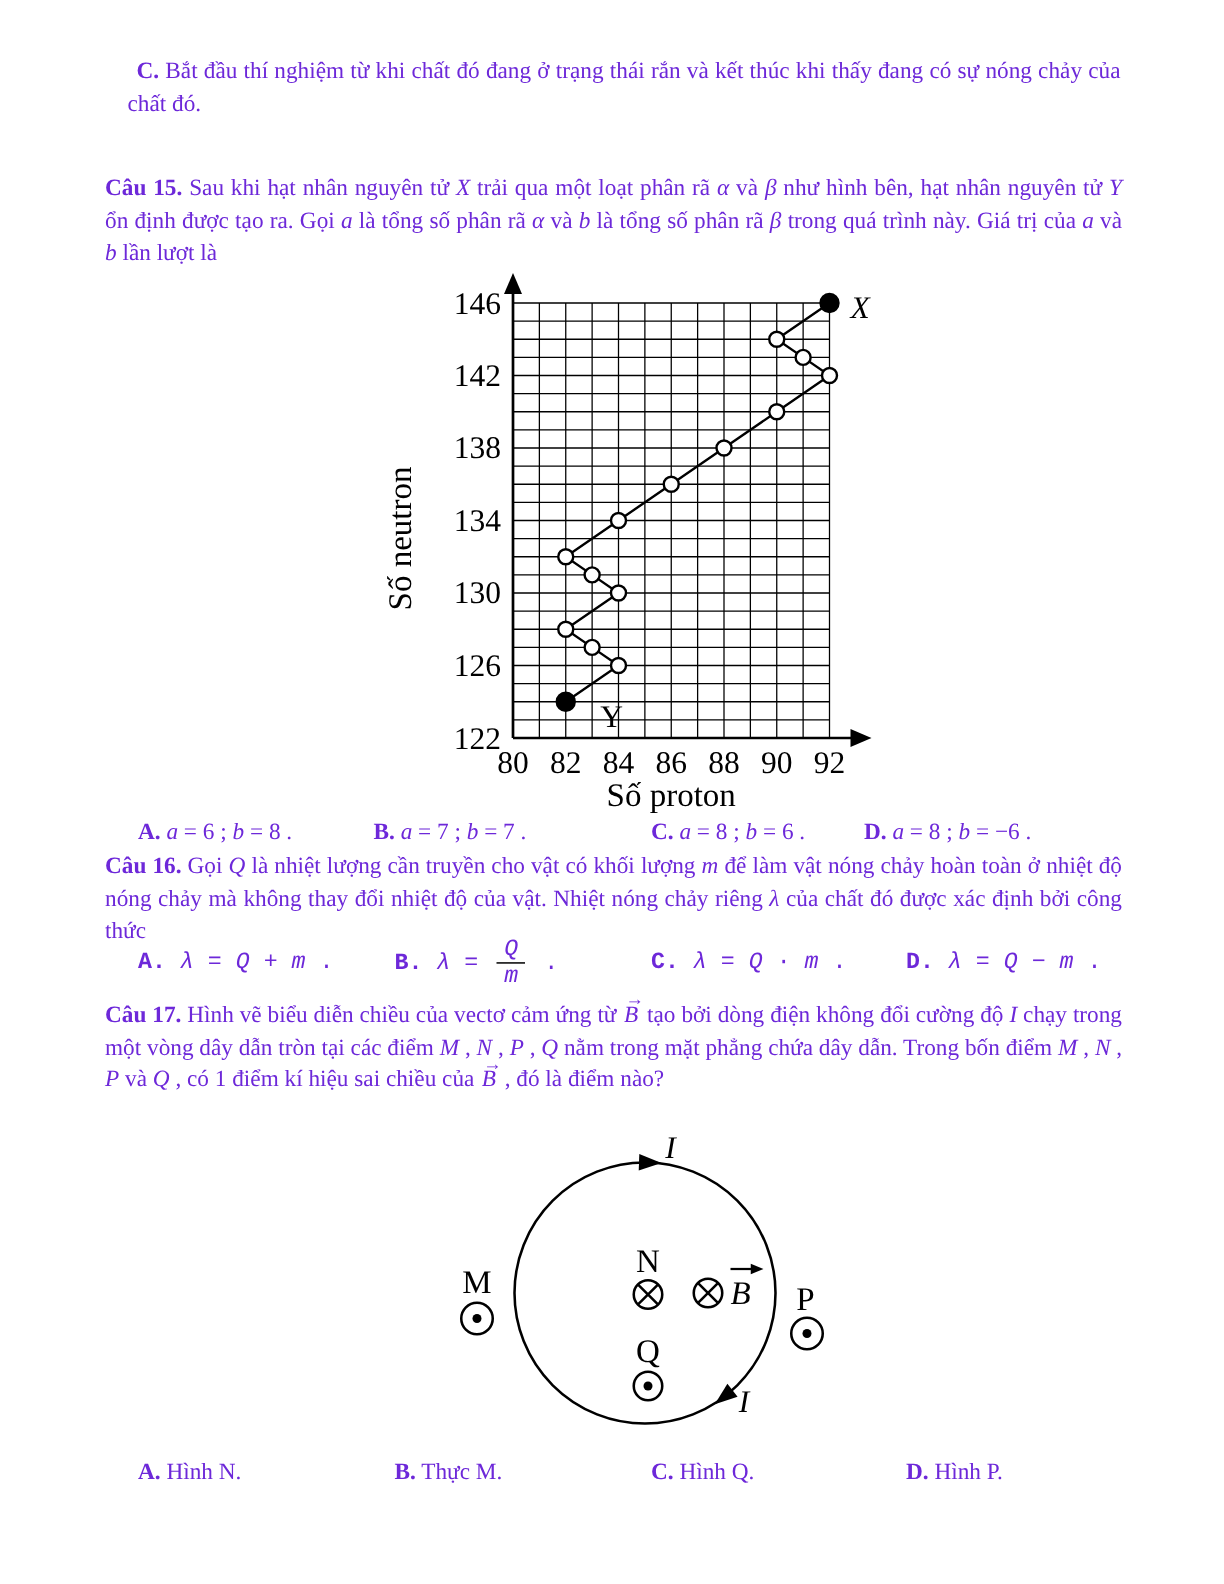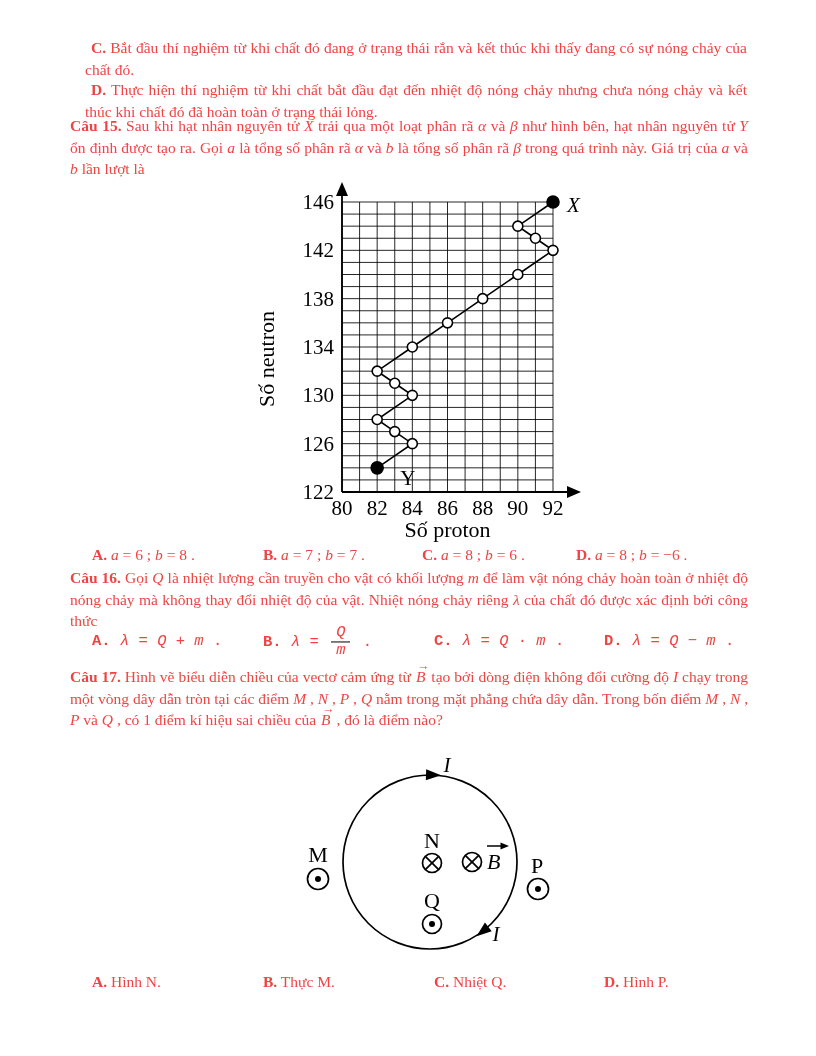--- a/index.html
+++ b/index.html
@@ -1,19 +1,19 @@
 <!DOCTYPE html>
 <html><head>
 <meta charset="utf-8">
 <style>
   html,body{margin:0;padding:0;background:#fff;}
   .page{
     position:relative; width:816px; height:1056px; background:#ffffff;
     font-family:"Liberation Serif","DejaVu Serif",serif;
-    font-size:15.5px; line-height:21.5px; color:#ef4444; overflow:hidden;
+    font-size:15.5px; line-height:21.5px; color:#6d28d9; overflow:hidden;
   }
   .para{position:absolute; left:70px; width:678px; margin:0; text-align:justify;}
   .opt-para{left:85px; width:662px; text-indent:6px;}
   .bd{font-weight:bold;}
   .it{font-style:italic;}
   .opt-row{position:absolute; left:0; width:816px; height:22px;}
   .opt-row-tall{height:52px;}
   .opt{position:absolute; white-space:nowrap;}
   .opt-row-tall .opt{top:50%; transform:translateY(-50%);font-family:Liberation Mono, monospace;}
   .frac{display:inline-flex; flex-direction:column; align-items:center;
@@ -27,21 +27,20 @@
   svg{font-family:"Liberation Serif","DejaVu Serif",serif;}
   svg text{fill:#000;}
 </style>
 </head>
 <body>
 
 <div class="page">
 
   <p class="para opt-para" style="top:37px"><span class="bd">C.</span><span> Bắt đầu thí nghiệm từ khi chất đó đang ở trạng thái rắn và kết thúc khi thấy đang có sự nóng chảy của chất đó.</span></p>
 
-  <p class="para opt-para" style="top:79px"><span class="bd">D.</span><span> Thực hiện thí nghiệm từ khi chất bắt đầu đạt đến nhiệt độ nóng chảy nhưng chưa nóng chảy và kết thúc khi chất đó đã hoàn toàn ở trạng thái lỏng.</span></p>
 
   <p class="para" style="top:115px"><span class="bd">Câu 15.</span><span> Sau khi hạt nhân nguyên tử </span><span class="it">X</span><span> trải qua một loạt phân rã </span><span class="it">α</span><span> và </span><span class="it">β</span><span> như hình bên, hạt nhân nguyên tử </span><span class="it">Y</span><span> ổn định được tạo ra. Gọi </span><span class="it">a</span><span> là tổng số phân rã </span><span class="it">α</span><span> và </span><span class="it">b</span><span> là tổng số phân rã </span><span class="it">β</span><span> trong quá trình này. Giá trị của </span><span class="it">a</span><span> và </span><span class="it">b</span><span> lần lượt là</span></p>
 
   <figure style="top:180px; left:258px">
     <svg id="chart-svg" width="350" height="362" viewBox="0 0 350 362">
         <line x1="84" y1="22" x2="84" y2="312" stroke="#000" stroke-width="0.85"></line>
         <line x1="101.58333333333333" y1="22" x2="101.58333333333333" y2="312" stroke="#000" stroke-width="0.85"></line>
         <line x1="119.16666666666666" y1="22" x2="119.16666666666666" y2="312" stroke="#000" stroke-width="0.85"></line>
         <line x1="136.75" y1="22" x2="136.75" y2="312" stroke="#000" stroke-width="0.85"></line>
         <line x1="154.33333333333331" y1="22" x2="154.33333333333331" y2="312" stroke="#000" stroke-width="0.85"></line>
@@ -114,22 +113,22 @@
         <circle cx="119.16666666666666" cy="239.5" r="5" fill="#fff" stroke="#000" stroke-width="1.6"></circle>
         <circle cx="136.75" cy="251.58333333333331" r="5" fill="#fff" stroke="#000" stroke-width="1.6"></circle>
         <circle cx="154.33333333333331" cy="263.6666666666667" r="5" fill="#fff" stroke="#000" stroke-width="1.6"></circle>
         <circle cx="119.16666666666666" cy="287.8333333333333" r="6" fill="#000" stroke="#000" stroke-width="1.6"></circle>
         <text x="142.16666666666666" y="304.8333333333333" font-size="21" text-anchor="start">Y</text>
       </svg>
   </figure>
 
   <div class="opt-row" style="top:544px">
     <span class="opt" style="left:92px"><span class="bd">A.</span><span> </span><span class="it">a</span><span> = 6 ; </span><span class="it">b</span><span> = 8 .</span></span>
-    <span class="opt" style="left:263px"><span class="bd">B.</span><span> </span><span class="it">a</span><span> = 7 ; </span><span class="it">b</span><span> = 7 .</span></span>
-    <span class="opt" style="left:422px"><span class="bd">C.</span><span> </span><span class="it">a</span><span> = 8 ; </span><span class="it">b</span><span> = 6 .</span></span>
+    <span class="opt" style="left:249px"><span class="bd">B.</span><span> </span><span class="it">a</span><span> = 7 ; </span><span class="it">b</span><span> = 7 .</span></span>
+    <span class="opt" style="left:434px"><span class="bd">C.</span><span> </span><span class="it">a</span><span> = 8 ; </span><span class="it">b</span><span> = 6 .</span></span>
     <span class="opt" style="left:576px"><span class="bd">D.</span><span> </span><span class="it">a</span><span> = 8 ; </span><span class="it">b</span><span> = −6 .</span></span>
   </div>
 
   <p class="para" style="top:567px"><span class="bd">Câu 16.</span><span> Gọi </span><span class="it">Q</span><span> là nhiệt lượng cần truyền cho vật có khối lượng </span><span class="it">m</span><span> để làm vật nóng chảy hoàn toàn ở nhiệt độ nóng chảy mà không thay đổi nhiệt độ của vật. Nhiệt nóng chảy riêng </span><span class="it">λ</span><span> của chất đó được xác định bởi công thức</span></p>
 
   <div class="opt-row opt-row-tall" style="top:616px">
     <span class="opt" style="left:92px"><span class="bd">A.</span><span> </span><span class="it">λ</span><span> = </span><span class="it">Q</span><span> + </span><span class="it">m</span><span> .</span></span>
     <span class="opt" style="left:263px"><span class="bd">B.</span><span> </span><span class="it">λ</span><span> = </span><span class="frac">
           <span class="fnum">Q</span>
           <span class="fden">m</span>
@@ -165,17 +164,17 @@
         <line x1="185.54" y1="118.46000000000001" x2="198.46" y2="105.53999999999999" stroke="#000" stroke-width="1.7"></line>
         <text x="207" y="119" font-size="22" text-anchor="start" font-style="italic">B</text>
         <line x1="207" y1="96" x2="223" y2="96" stroke="#000" stroke-width="1.5"></line>
         <polygon points="229,96 220.5,92.5 220.5,99.5" fill="#000"></polygon>
       </svg>
   </figure>
 
   <div class="opt-row" style="top:971px">
     <span class="opt" style="left:92px"><span class="bd">A.</span><span> Hình N.</span></span>
     <span class="opt" style="left:263px"><span class="bd">B.</span><span> Thực M.</span></span>
-    <span class="opt" style="left:434px"><span class="bd">C.</span><span> Nhiệt Q.</span></span>
+    <span class="opt" style="left:434px"><span class="bd">C.</span><span> Hình Q.</span></span>
     <span class="opt" style="left:604px"><span class="bd">D.</span><span> Hình P.</span></span>
   </div>
 
 </div>
 
 </body></html>

